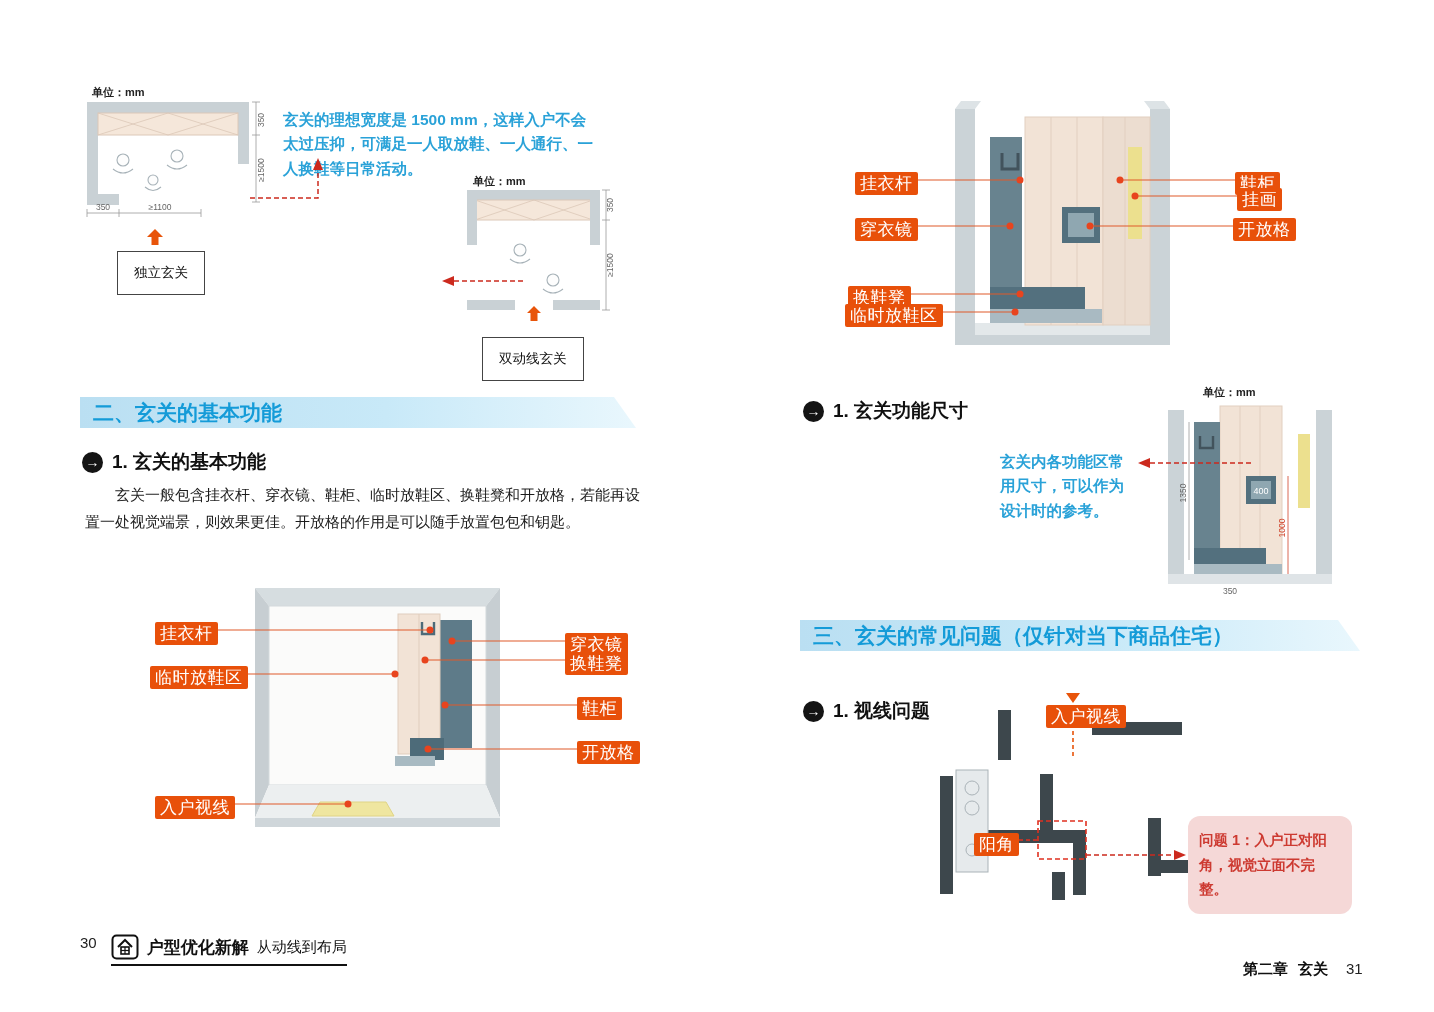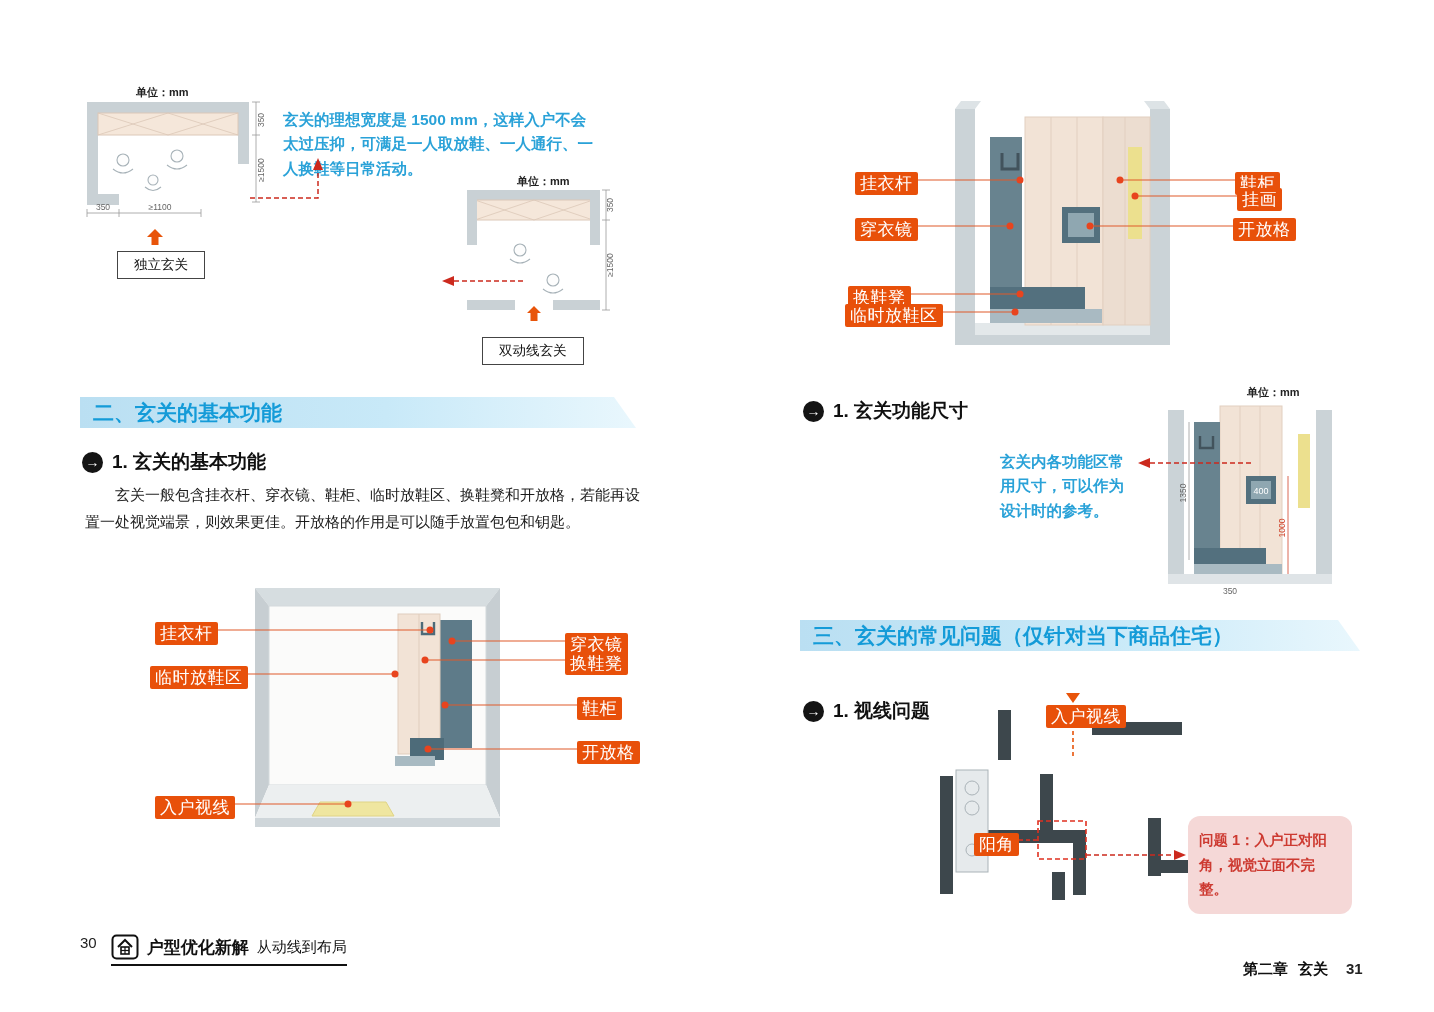--- a/index.html
+++ b/index.html
@@ -2,30 +2,30 @@
 <html><head>
 <meta charset="utf-8">
 <style>
   * { margin:0; padding:0; box-sizing:border-box; }
   html,body { background:#888; }
   .page {
     position:relative; width:1434px; height:1012px; background:#ffffff;
     font-family:"Liberation Sans","DejaVu Sans",sans-serif; overflow:hidden;
   }
   .abs { position:absolute; }
-  .unit { position:absolute; font-size:11px; font-weight:bold; color:#222;margin-left:44px; }
+  .unit { position:absolute; font-size:11px; font-weight:bold; color:#222; }
   .chip {
     position:absolute; background:#e8500a; color:#fff; font-size:17px;
     line-height:1; padding:3px 5px; border-radius:2px; white-space:nowrap;
     font-weight:500; letter-spacing:.5px;
   }
   .note { position:absolute; color:#2aa2d8; font-weight:bold; font-size:15.5px; line-height:1.58; }
   .cap-box {
     position:absolute; border:1.4px solid #444; background:#fff; font-size:13.5px;
-    color:#111; padding:4px 16px; white-space:nowrap;
+    color:#111; padding:12px 16px; white-space:nowrap;
   }
   .section-bar {
     position:absolute; height:31px; line-height:31px; padding-left:13px;
     font-size:21px; font-weight:bold; color:#149bd8;
     background:linear-gradient(90deg,#badff2 0%, #c8e9f8 55%, #e9f7fd 100%);
     clip-path:polygon(0 0, calc(100% - 22px) 0, 100% 100%, 0 100%);
   }
   .subhead { position:absolute; display:flex; align-items:center; gap:9px; }
   .subhead .bullet {
     width:21px; height:21px; border-radius:50%; background:#141414; color:#fff;
@@ -43,21 +43,21 @@
   .footer-left { position:absolute; display:flex; align-items:flex-start; gap:14px; }
   .footer-left .pn { font-size:15px; color:#222; padding-bottom:5px; }
   .logo-block {
     display:flex; align-items:center; gap:8px; border-bottom:2px solid #111;
     padding-bottom:4px;
   }
   .logo-block .t1 { font-size:17px; font-weight:bold; color:#111; }
   .logo-block .t2 { font-size:15px; color:#111; }
   .footer-right { position:absolute; display:flex; align-items:baseline; gap:10px; }
   .footer-right .ch { font-size:15px; font-weight:bold; color:#111;margin-top:16px; }
-  .footer-right .pn { font-size:15px; color:#222; margin-left:8px;font-weight:bold; }
+  .footer-right .pn { font-size:15px; color:#222; margin-left:8px; }
   .sdim { font-size:8.5px; fill:#666; }
   .sdim-red { font-size:8.5px; fill:#d0422a; }
   text { font-family:"Liberation Sans","DejaVu Sans",sans-serif; }
 </style>
 </head>
 <body>
 
 <div class="page">
 
   <div class="unit" style="left:92px;top:85px">单位：mm</div>

